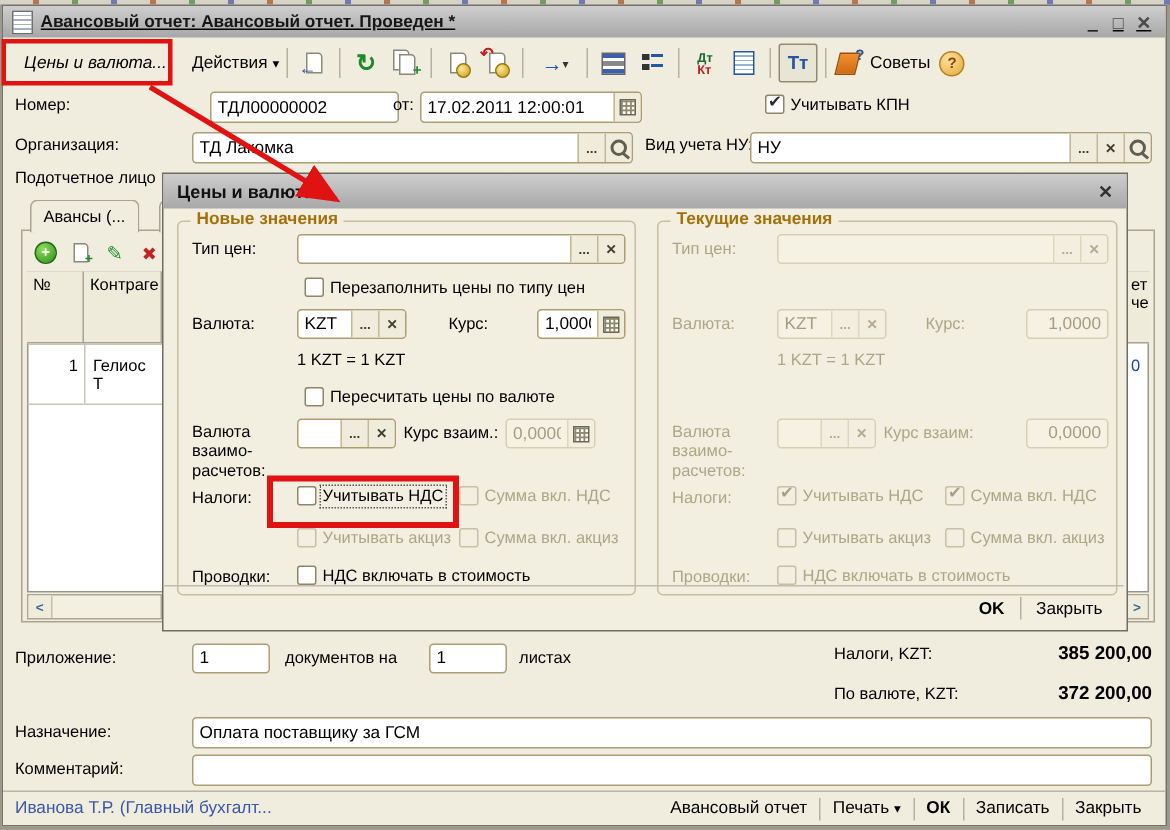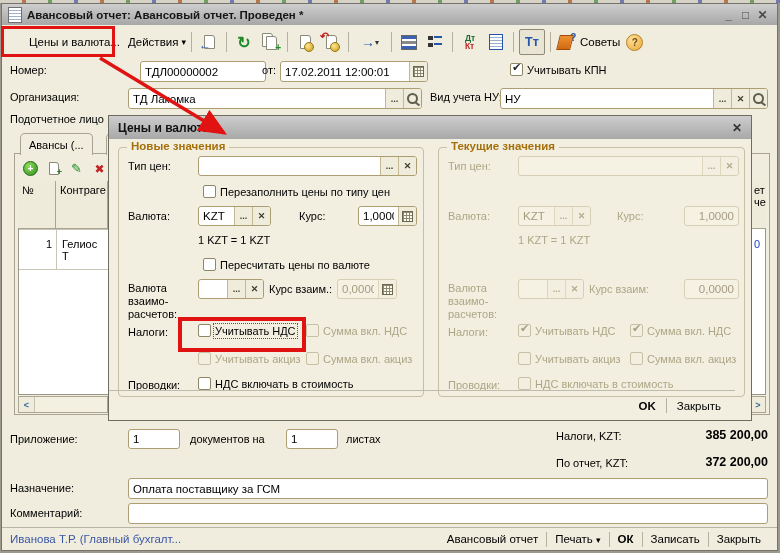--- a/index.html
+++ b/index.html
@@ -4,21 +4,21 @@
 <style>
   html,body{margin:0;padding:0;background:#8f8c80;font-family:"Liberation Sans",sans-serif;}
   #screen{position:relative;width:780px;height:553px;overflow:hidden;background:#9c998c;}
   .abs{position:absolute;}
   .lbl{position:absolute;font-size:11px;color:#000;white-space:nowrap;}
   .dlbl{position:absolute;font-size:11px;color:#000;white-space:nowrap;}
   .dis{color:#ada685 !important;}
   .boldv{font-weight:bold;font-size:12.5px;color:#000;}
   
   #winbg{left:1px;top:3px;width:777px;height:548px;background:#f0edde;border:1px solid #75726a;box-sizing:border-box;}
-  #titlebar{left:2px;top:4px;width:775px;height:21px;background:linear-gradient(#cecece,#a7a7a7);display:flex;align-items:center;padding:0 6px;box-sizing:border-box;}
+  #titlebar{left:2px;top:4px;width:775px;height:21px;background:linear-gradient(#cecece,#a7a7a7);display:flex;align-items:center;padding:0 6px;box-sizing:border-box;text-decoration:underline;}
   #titlebar .t{font-size:11.5px;font-weight:bold;color:#161616;margin-left:5px;flex:1;overflow:hidden;white-space:nowrap;}
   .wctl{width:17px;text-align:center;font-size:12px;font-weight:bold;color:#4a4a4a;cursor:pointer;}
   .wicon{width:12px;height:14px;background:#fff;border:1px solid #707070;background-image:repeating-linear-gradient(#fff 0 2px,#9fb0c8 2px 3px);}
   #topstrip{left:0;top:0;width:780px;height:3px;background:repeating-linear-gradient(90deg,#d6d2c6 0 22px,#b8764f 22px 26px,#d6d2c6 26px 48px,#6f9d62 48px 52px,#d6d2c6 52px 74px,#7079b2 74px 78px);}
   
   .tbbtn{position:absolute;height:23px;display:flex;align-items:center;justify-content:center;font-size:11.5px;color:#000;padding:0 6px;cursor:pointer;}
   .tbi{width:24px;height:24px;display:flex;align-items:center;justify-content:center;position:relative;cursor:pointer;}
   .iconrow{position:absolute;left:188px;top:29px;display:flex;align-items:center;gap:2px;}
   .iconrow .gsep{width:1px;height:20px;background:#b5b1a0;margin:0 3px;}
   .mini-doc{width:11px;height:14px;background:#fff;border:1px solid #8a8a7a;border-radius:0 3px 0 0;box-sizing:border-box;}
@@ -60,21 +60,21 @@
   .th{position:absolute;background:#efebdb;border-right:1px solid #a8a494;border-bottom:1px solid #a8a494;box-sizing:border-box;font-size:11px;color:#000;padding:3px 4px;}
   .td{position:absolute;font-size:11px;color:#000;padding:3px 4px;box-sizing:border-box;}
   .gline{position:absolute;background:#c9c5b5;}
   .sb{position:absolute;height:17px;background:#f3efe1;border:1px solid #aaa694;box-sizing:border-box;display:flex;z-index:3;}
   .sbtn{width:15px;height:100%;background:#efecdc;display:flex;align-items:center;justify-content:center;font-size:9px;color:#34689a;font-weight:bold;cursor:pointer;}
   
   #dlg{left:108px;top:115px;width:644px;height:306px;background:#f2efe1;border:1px solid #6f6c60;box-sizing:border-box;z-index:40;}
   #dlgtitle{position:absolute;left:0;top:0;right:0;height:23px;background:linear-gradient(#cdcdcd,#a8a8a8);display:flex;align-items:center;padding:0 9px;font-weight:bold;font-size:12px;color:#111;box-sizing:border-box;}
   .grp{position:absolute;border:1px solid #c6bfa3;border-radius:4px;box-sizing:border-box;}
   .legend{position:absolute;top:-8px;left:8px;background:#f2efe1;padding:0 4px;font-weight:bold;font-size:11.5px;color:#a5700a;white-space:nowrap;}
-  #dlgbar{position:absolute;left:0;bottom:0;right:16px;height:30px;border-top:1px solid #c0bcab;display:flex;align-items:center;justify-content:flex-end;padding:0 14px;gap:10px;box-sizing:border-box;}
+  #dlgbar{position:absolute;left:0;bottom:0;right:2px;height:30px;border-top:1px solid #c0bcab;display:flex;align-items:center;justify-content:flex-end;padding:0 14px;gap:10px;box-sizing:border-box;}
   .dbtn{font-size:11.5px;color:#000;cursor:pointer;}
   .vsep{width:1px;height:15px;background:#b5b1a0;}
   
   #footer{left:2px;top:527px;width:775px;height:23px;border-top:1px solid #b9b5a5;display:flex;align-items:center;box-sizing:border-box;padding:0 8px;}
   .fbtn{font-size:11.5px;color:#000;padding:0 8px;cursor:pointer;white-space:nowrap;}
   .link{font-size:11.5px;color:#3a57a7;white-space:nowrap;}
   
   .ann{position:absolute;border:3px solid #e01212;z-index:60;pointer-events:none;}
 </style>
 </head>
@@ -85,21 +85,21 @@
   <div class="abs" id="winbg"></div>
 
   <div class="abs" id="titlebar">
     <span class="wicon"></span>
     <span class="t">Авансовый отчет: Авансовый отчет. Проведен *</span>
     <span class="wctl">_</span>
     <span class="wctl">□</span>
     <span class="wctl">✕</span>
   </div>
 
-  <div class="tbbtn" style="left:23px;top:30px;">Цены и валюта...</div>
+  <div class="tbbtn" style="left:10px;top:30px;font-style:italic;">Цены и валюта...</div>
   <div class="tbbtn" style="left:122px;top:30px;">
     <span>Действия</span>&nbsp;<span style="font-size:9px;">▾</span>
   </div>
   <div class="iconrow">
     <span class="gsep"></span>
     <span class="tbi">
         <span class="mini-doc"></span>
         <span class="ov c-blue" style="left:2px;bottom:3px;font-size:12px;">←</span>
       </span>
     <span class="gsep"></span>
@@ -361,21 +361,21 @@
   <div class="fw" style="left:128px;top:429px;width:52px;height:20px;">
     <input value="1" style="">
   </div>
   <div class="lbl" style="left:190px;top:433px;">документов на</div>
   <div class="fw" style="left:286px;top:429px;width:52px;height:20px;">
     <input value="1" style="">
   </div>
   <div class="lbl" style="left:346px;top:433px;">листах</div>
   <div class="lbl" style="left:556px;top:430px;">Налоги, KZT:</div>
   <div class="lbl boldv" style="left:768px;top:428px;transform:translateX(-100%);">385 200,00</div>
-  <div class="lbl" style="left:556px;top:457px;">По отчет, KZT:</div>
+  <div class="lbl" style="left:556px;top:457px;">По валюте, KZT:</div>
   <div class="lbl boldv" style="left:768px;top:455px;transform:translateX(-100%);">372 200,00</div>
 
   <div class="lbl" style="left:10px;top:482px;">Назначение:</div>
   <div class="fw" style="left:128px;top:478px;width:640px;">
     <input value="Оплата поставщику за ГСМ" style="">
   </div>
   <div class="lbl" style="left:10px;top:507px;">Комментарий:</div>
   <div class="fw" style="left:128px;top:503px;width:640px;">
     <input value="" style="">
   </div>

